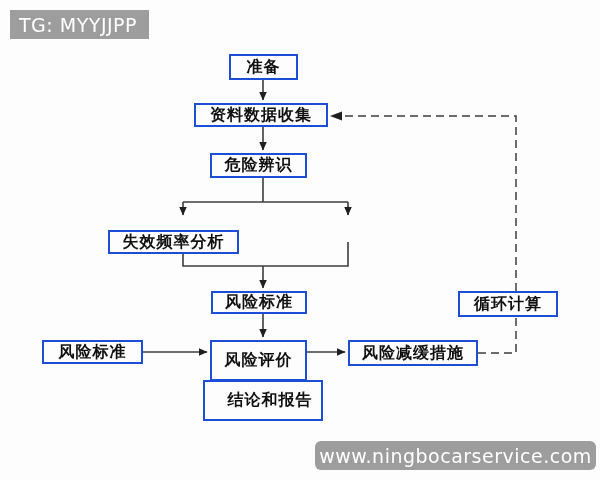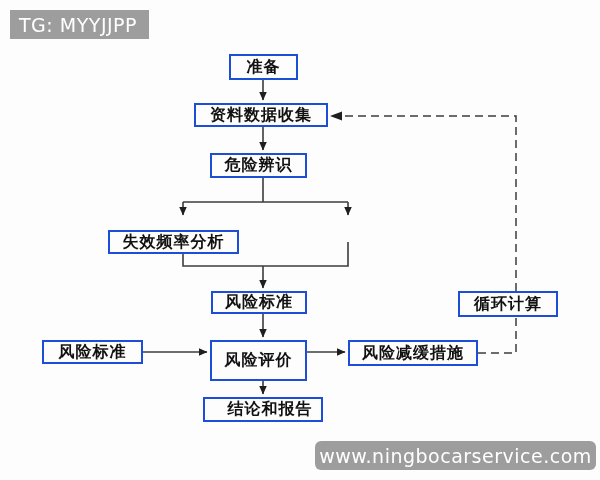--- a/index.html
+++ b/index.html
@@ -36,21 +36,21 @@
   #n-prepare        { left: 229px; top: 54px;  width: 69px;  height: 26px; }
   #n-datacollect    { left: 194px; top: 103px; width: 134px; height: 24px; }
   #n-hazard         { left: 210px; top: 153px; width: 97px;  height: 25px; }
   #n-freq           { left: 108px; top: 218px; width: 131px; height: 24px; margin-top: 12px; }
   #n-conseq         { left: 293px; top: 218px; width: 130px; height: 24px; }
   #n-riskcalc       { left: 211px; top: 291px; width: 96px;  height: 23px; }
   #n-criteria       { left: 42px;  top: 340px; width: 101px; height: 24px; }
   #n-riskeval       { left: 210px; top: 340px; width: 97px;  height: 41px; }
   #n-mitigation     { left: 348px; top: 340px; width: 130px; height: 26px; }
   #n-loop           { left: 458px; top: 291px; width: 100px; height: 26px; }
-  #n-conclusion     { left: 203px; top: 397px; width: 120px; height: 25px; padding-left: 14px; }
+  #n-conclusion     { left: 203px; top: 380px; width: 120px; height: 41px; padding-left: 14px; }
   .wm {
     position: absolute;
     background: #9d9d9d;
     color: #ffffff;
     font-size: 19px;
     letter-spacing: 0.5px;
     display: flex;
     align-items: center;
     z-index: 3;
     white-space: nowrap;

